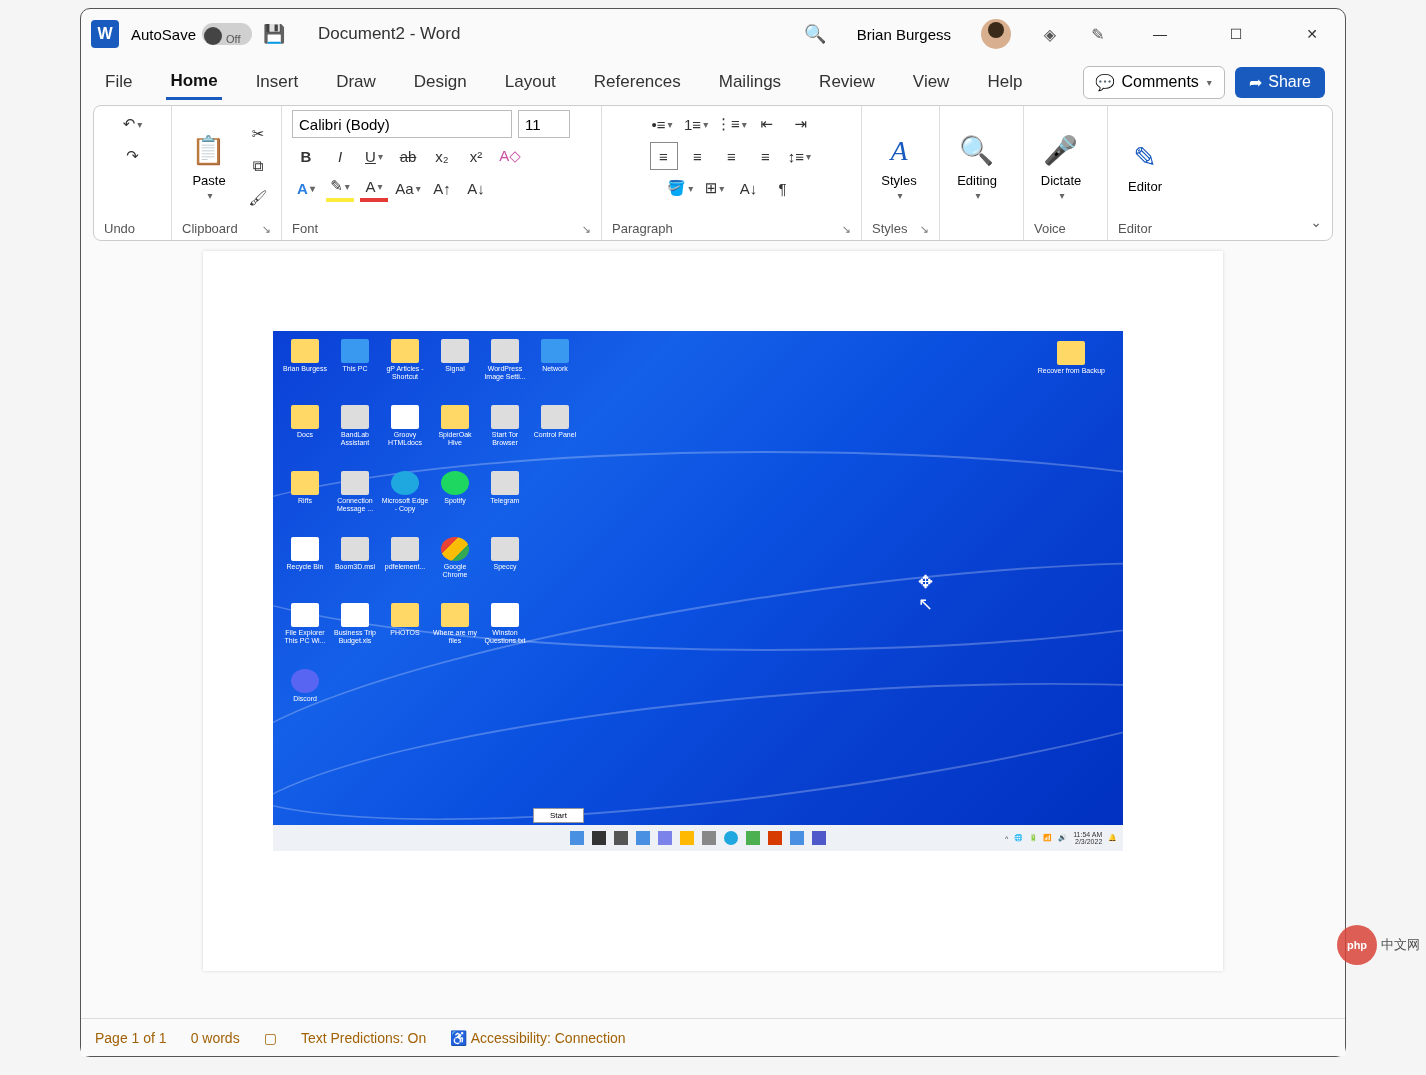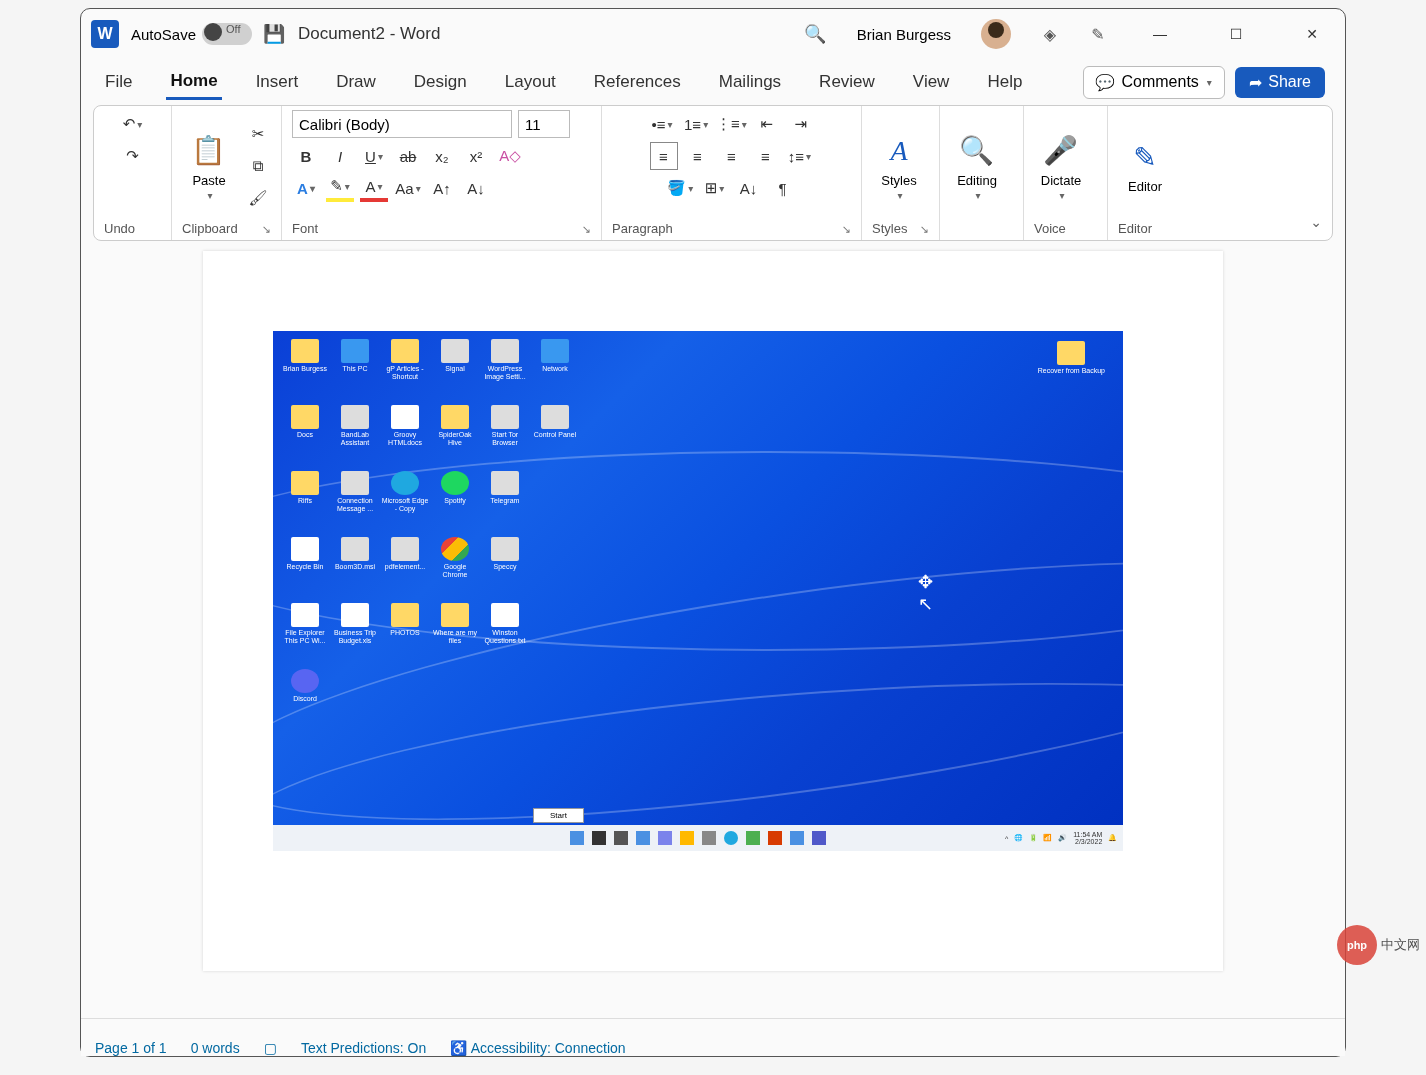--- a/index.html
+++ b/index.html
@@ -3,25 +3,25 @@
 <meta charset="utf-8">
 <style>
 * { box-sizing: border-box; margin: 0; padding: 0; font-family: "Segoe UI", Arial, sans-serif; }
 body { width: 1426px; height: 1075px; background: #f5f5f5; overflow: hidden; }
 .window { width: 1266px; height: 1049px; margin: 8px auto; background: #fafafa; border: 1px solid #555; border-radius: 10px; display: flex; flex-direction: column; position: relative; }
 
 
 .titlebar { height: 50px; display: flex; align-items: center; padding: 0 10px; gap: 12px; }
 .app-icon { width: 28px; height: 28px; background: #185abd; border-radius: 4px; display:flex; align-items:center; justify-content:center; color:#fff; font-weight:bold; font-size:16px;}
 .autosave-toggle { display:flex; align-items:center; gap:6px; font-size:15px; }
-.toggle { width:50px; height:22px; background:#d0d0d0; border-radius:11px; position:relative; display:flex; align-items:flex-start; }
+.toggle { width:50px; height:22px; background:#d0d0d0; border-radius:11px; position:relative; display:flex; align-items:flex-end; }
 .toggle-knob { width:18px; height:18px; background:#444; border-radius:50%; margin-left:2px;}
 .toggle-label { font-size:11px; margin-left:4px; color:#555;}
 .save-ic { width:22px; height:22px; display:flex; align-items:center; justify-content:center; color:#a74fc9; font-size:18px;}
-.doc-title { font-size:17px; color:#333; }
+.doc-title { font-size:17px; color:#333; margin-left:20px;}
 .title-right { margin-left:auto; display:flex; align-items:center; gap:30px; }
 .search-ic { color:#555; font-size:18px;}
 .user-name { font-size:15px; }
 .avatar { width:30px; height:30px; border-radius:50%; background:#d8b090; display:flex; align-items:center; justify-content:center; overflow:hidden;}
 .avatar-head { width:16px; height:16px; background:#3a2a1a; border-radius:50%; margin-top:-8px;}
 .win-icon { width:18px; height:18px; color:#555; display:flex; align-items:center; justify-content:center;}
 .win-ctrl { width:46px; height:32px; display:flex; align-items:center; justify-content:center; font-size:14px; color:#333;}
 
 
 .menubar { height:46px; display:flex; align-items:center; padding:0 20px; gap:30px; }
@@ -64,21 +64,21 @@
 .dimg.doc { background:#fff;}
 .dimg.disc { background:#5865f2; border-radius:50%;}
 .ricon { position:absolute; right:18px; top:10px; display:flex; flex-direction:column; align-items:center; color:#fff; font-size:7px; gap:2px; text-align:center;}
 .taskbar { position:absolute; bottom:0; left:0; right:0; height:26px; background:#eef2f7; display:flex; align-items:center; justify-content:center; gap:8px;}
 .tbico { width:14px; height:14px; background:#4a90e2;}
 .tray { position:absolute; right:6px; display:flex; align-items:center; gap:6px; font-size:7px; color:#333;}
 .start-tip { position:absolute; bottom:28px; left:260px; background:#fff; font-size:8px; padding:2px 16px; border:1px solid #999;}
 .move-cursor { position:absolute; right:190px; top:240px; color:#fff; font-size:18px;}
 
 
-.statusbar { height:38px; background:#fafafa; border-top:1px solid #ddd; display:flex; align-items:flex-end; padding:0 14px; gap:24px; font-size:14px; color:#0369a1;}
+.statusbar { height:38px; background:#fafafa; border-top:1px solid #ddd; display:flex; align-items:center; padding:0 14px; gap:24px; font-size:14px; color:#a16207;}
 .status-right { margin-left:auto; display:flex; align-items:center; gap:14px;}
 .view-btn { width:30px; height:22px; display:flex; align-items:center; justify-content:center; border:1px solid transparent;}
 .view-btn.active { border:1px solid #888; background:#e8e8e8;}
 .zoom-slider { width:120px; height:4px; background:#999; position:relative;}
 .zoom-thumb { position:absolute; left:58px; top:-5px; width:4px; height:14px; background:#333;}
 
 
 .watermark { position:absolute; right:6px; bottom:110px; display:flex; align-items:center; gap:4px; opacity:0.85;}
 .wm-circle { width:40px; height:40px; background:#d9443a; border-radius:50%; color:#fff; font-size:11px; display:flex; align-items:center; justify-content:center; font-weight:bold;}
 .wm-text { font-size:13px; color:#333;}

